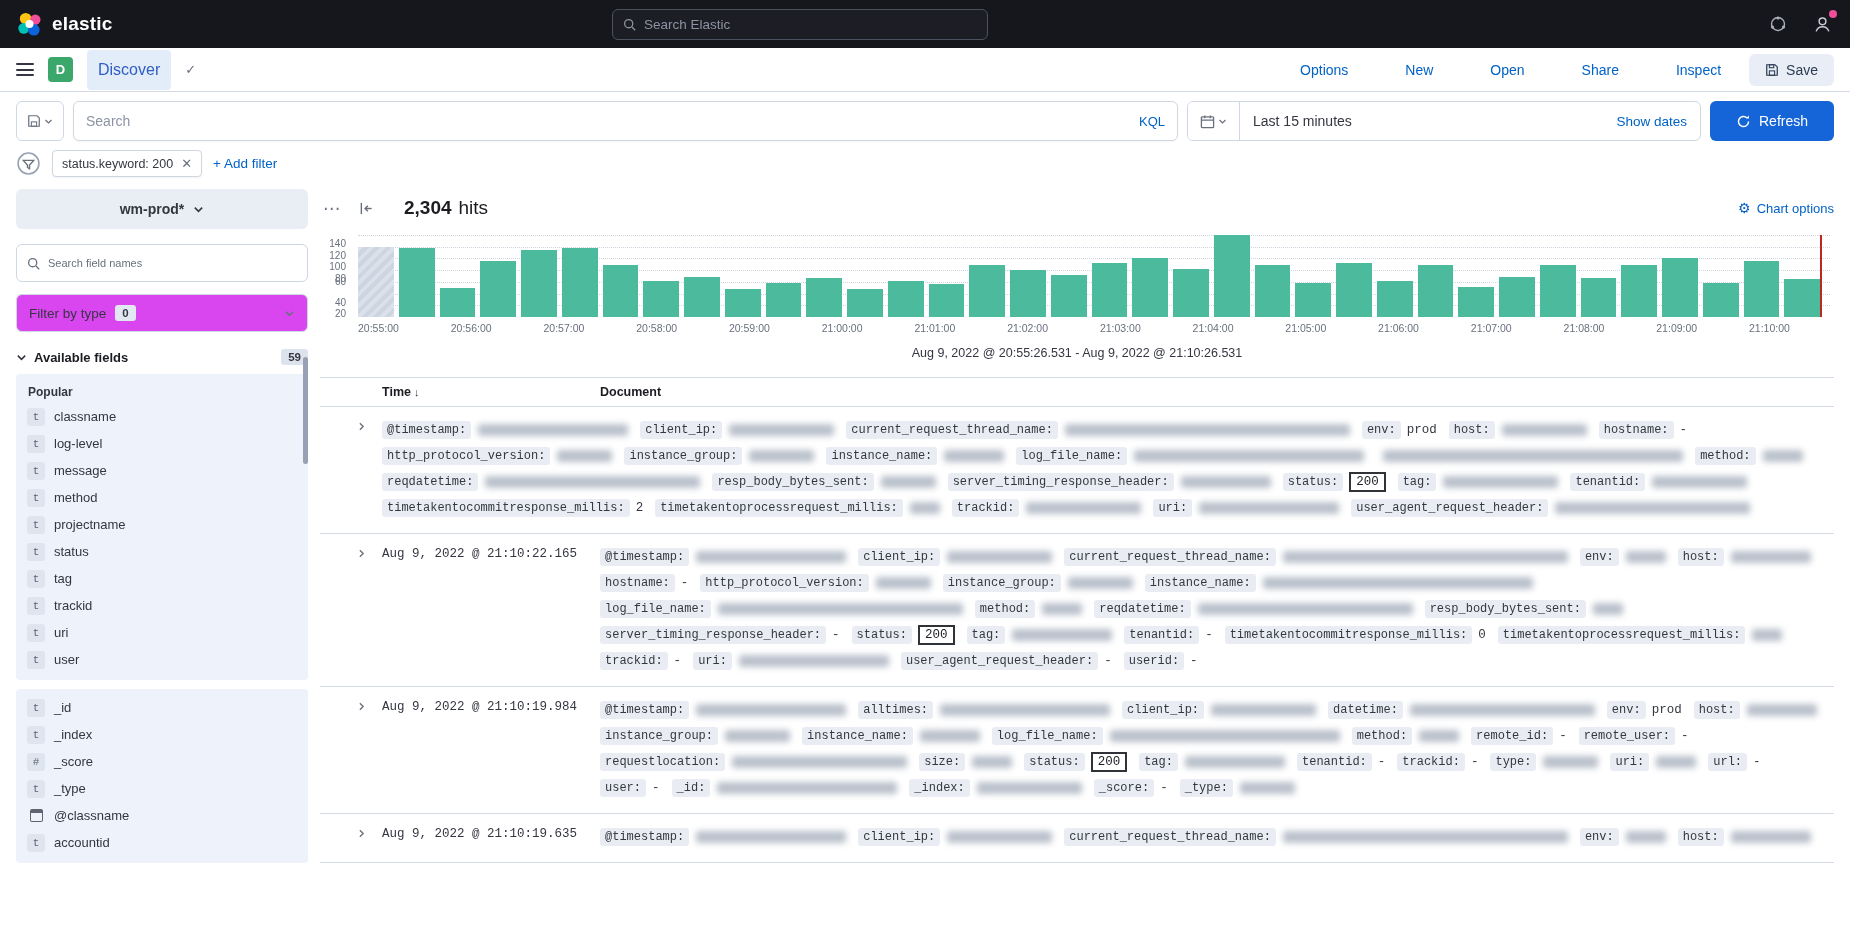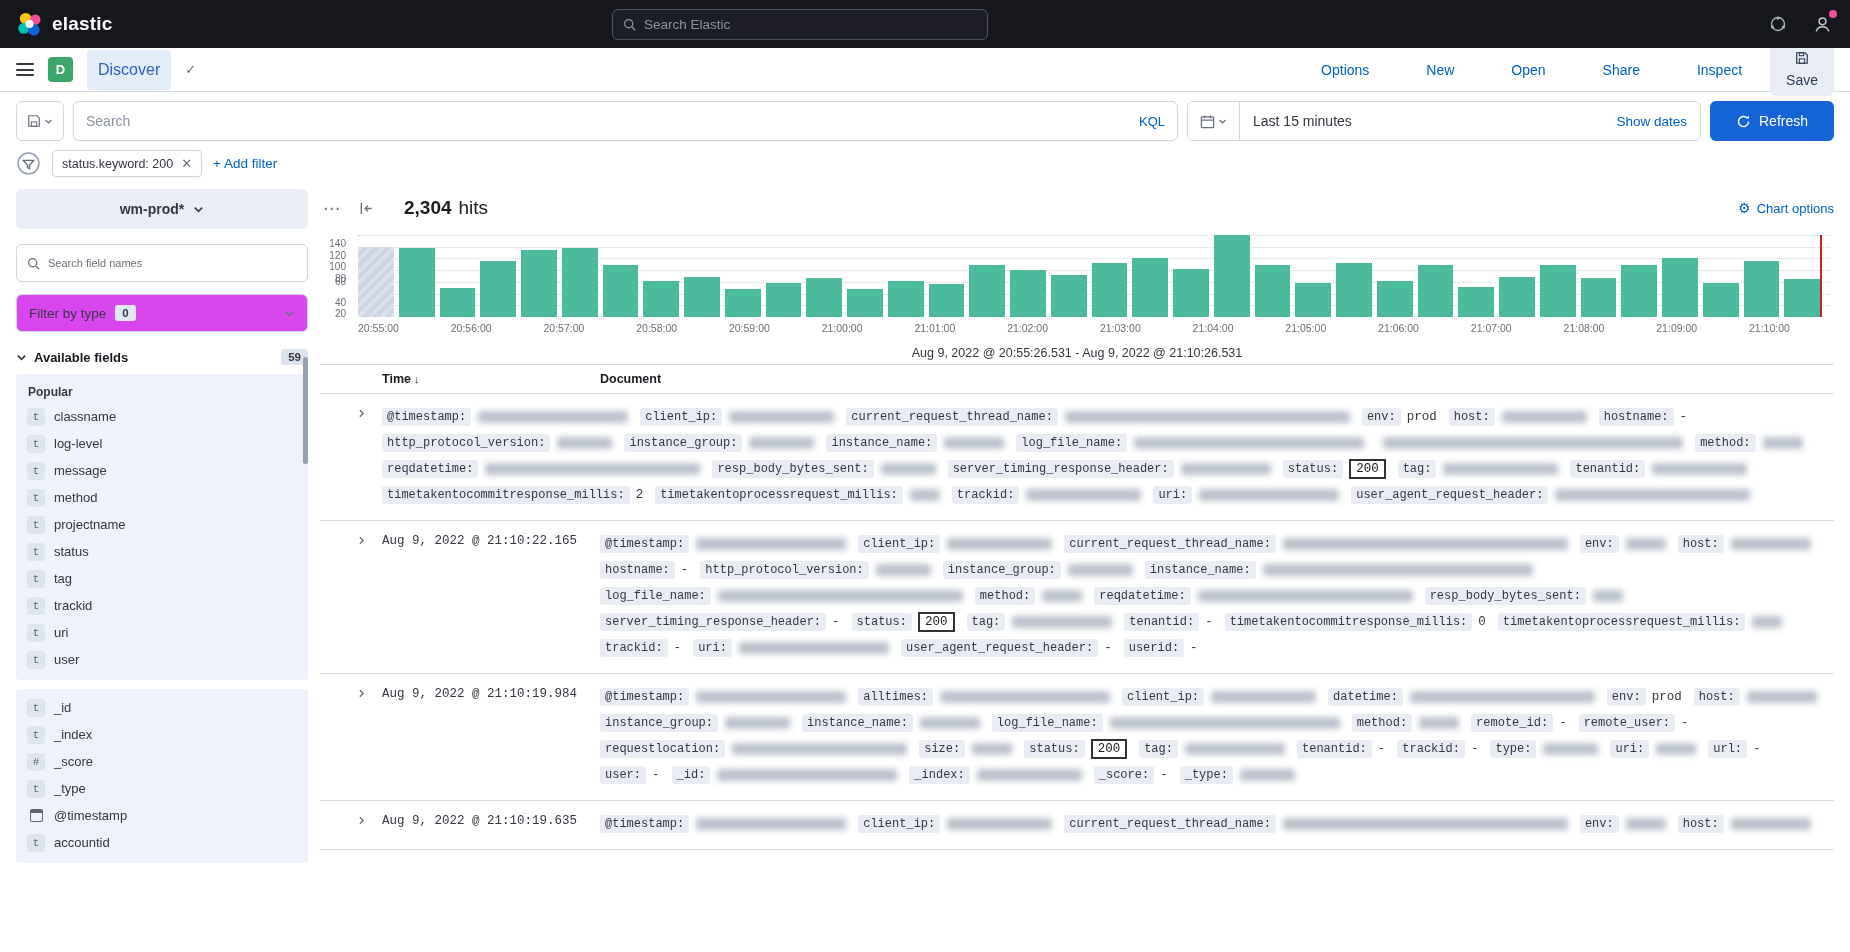--- a/index.html
+++ b/index.html
@@ -20,21 +20,21 @@
 
   
   .navbar { height:44px; background:#fff; border-bottom:1px solid #d3dae6; display:flex; align-items:center; padding:0 16px; gap:14px; flex:none; }
   .hamburger { width:18px; height:13px; display:flex; flex-direction:column; justify-content:space-between; cursor:pointer; }
   .hamburger span { display:block; height:2px; background:#343741; border-radius:1px; }
   .space-badge { width:25px; height:25px; border-radius:4px; background:#3ba76b; color:#fff; font-weight:700; font-size:13px; display:flex; align-items:center; justify-content:center; cursor:pointer; }
   .crumb-chip { background:#e3ecf9; color:#2f5ec4; padding:11px 11px; border-radius:4px; font-size:16px; cursor:pointer; }
   .crumb-check { color:#69707d; font-size:13px; cursor:pointer; }
   .nav-right { margin-left:auto; display:flex; align-items:center; gap:28px; }
   .nav-link { color:#0061c6; font-size:14px; cursor:pointer;margin-left:29px; }
-  .save-btn { background:#e9eef6; color:#2c3a52; border:none; padding:8px 16px; border-radius:6px; font-size:14px; font-weight:500; display:flex; align-items:center; gap:7px; cursor:pointer; font-family:inherit;flex-direction:column; }
+  .save-btn { background:#e9eef6; color:#2c3a52; border:none; padding:8px 16px; border-radius:6px; font-size:14px; font-weight:500; display:flex; align-items:center; gap:7px; cursor:pointer; font-family:inherit; }
 
   
   .query-row { display:flex; align-items:center; gap:9px; padding:9px 16px 7px; flex:none; }
   .sq-btn { width:48px; height:40px; border:1px solid #cfd7e2; border-radius:6px; background:#fff; display:flex; align-items:center; justify-content:center; gap:3px; cursor:pointer; }
   .search-box { flex:1; height:40px; border:1px solid #cfd7e2; border-radius:6px; background:#fff; display:flex; align-items:center; padding:0 12px; box-shadow:0 1px 2px rgba(31,38,49,.04); }
   .search-box input { flex:1; border:none; outline:none; font-size:14px; color:#343741; font-family:inherit; }
   .search-box input::placeholder { color:#8b93a4; }
   .kql-badge { color:#0061c6; font-size:13px; padding-left:10px; cursor:pointer; }
   .datepicker { width:514px; height:40px; border:1px solid #cfd7e2; border-radius:6px; background:#fff; display:flex; align-items:center; overflow:hidden; flex:none; }
   .cal-btn { width:52px; height:100%; border-right:1px solid #cfd7e2; display:flex; align-items:center; justify-content:center; gap:3px; cursor:pointer; background:#fff; }
@@ -83,21 +83,21 @@
   .ylabels { position:absolute; left:0; top:8px; width:32px; height:82px; }
   .ylabel { position:absolute; right:6px; transform:translateY(-50%); font-size:10px; color:#69707d; }
   .bars { position:absolute; left:0; right:10px; bottom:0; top:0; display:flex; align-items:flex-end; gap:5px; }
   .bar { flex:1; background:#4cba9c; }
   .bar.partial { background:repeating-linear-gradient(135deg,#dbe1ea 0 4px,#cdd5e0 4px 8px); }
   .time-marker { position:absolute; right:8px; top:0; bottom:0; width:2px; background:#bd271e; }
   .xlabels { display:flex; justify-content:space-between; margin-top:5px; padding-right:40px; font-size:10.5px; color:#69707d; }
   .chart-caption { text-align:center; font-size:12.5px; color:#343741; margin-top:12px; flex:none; }
 
   
-  .doc-table { margin-top:4px; flex:1; min-height:0; overflow:hidden; }
+  .doc-table { margin-top:17px; flex:1; min-height:0; overflow:hidden; }
   .thead { display:flex; border-top:1px solid #d3dae6; border-bottom:1px solid #d3dae6; height:30px; align-items:center; font-size:12.5px; font-weight:700; color:#1a1c21; }
   .col-expand { width:62px; flex:none; display:flex; justify-content:flex-end; padding-right:14px; }
   .col-time { width:218px; flex:none; }
   .col-doc { flex:1; min-width:0; }
   .sort-arrow { font-size:11px; margin-left:3px; color:#343741; }
   .doc-row { display:flex; border-bottom:1px solid #d3dae6; padding:10px 0 12px; }
   .row-chevron { cursor:pointer; color:#69707d; margin-top:2px; }
   .time-cell { font-family:"Liberation Mono","DejaVu Sans Mono",monospace; font-size:12.5px; color:#343741; padding-top:3px; }
   .doc-cell { font-size:12.5px; line-height:25px; }
   .tok { display:inline-block; white-space:nowrap; margin-right:12px; vertical-align:top; }
@@ -311,21 +311,21 @@
             <div class="field-item">
               <span class="ftype">#</span>
               <span>_score</span>
             </div>
             <div class="field-item">
               <span class="ftype">t</span>
               <span>_type</span>
             </div>
             <div class="field-item">
               <span class="ftype ftype-cal"></span>
-              <span>@timestamp</span>
+              <span>@classname</span>
             </div>
             <div class="field-item">
               <span class="ftype">t</span>
               <span>accountid</span>
             </div>
           </div>
       </div>
       <div class="side-scrollbar"></div>
     </aside>
 

